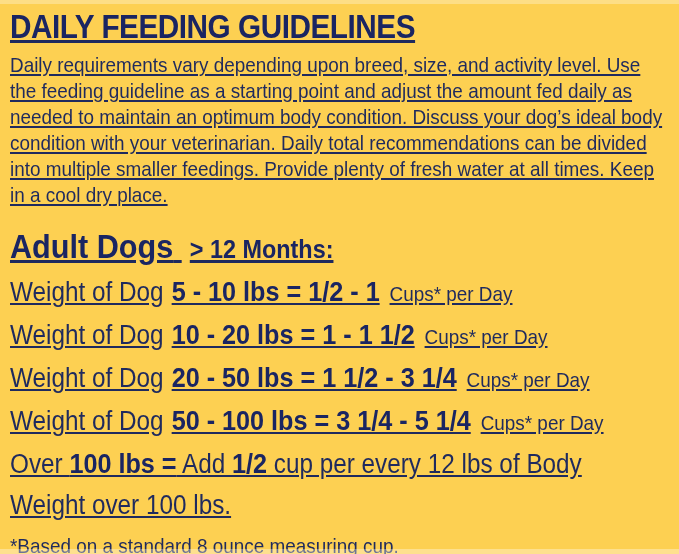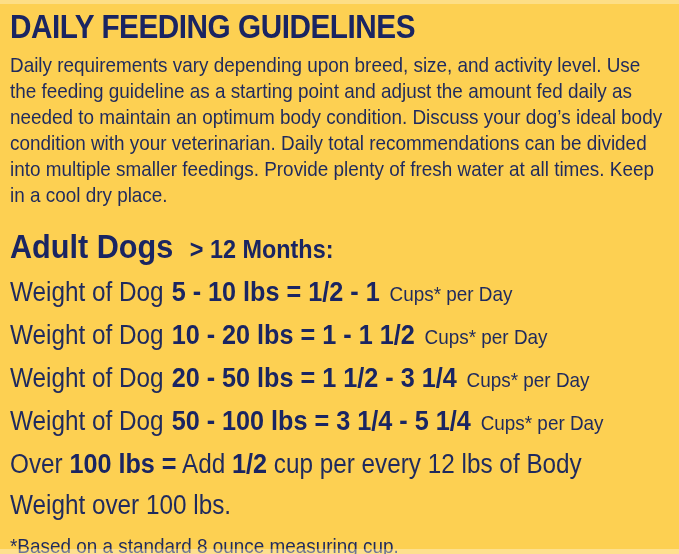--- a/index.html
+++ b/index.html
@@ -6,20 +6,21 @@
   .label {
     position: relative;
     width: 679px;
     height: 554px;
     box-sizing: border-box;
     background: #fdd052;
     color: #1f2a5e;
     font-family: "Liberation Sans", sans-serif;
     padding: 6px 8px 0 10px;
     overflow: hidden;
+    text-decoration: underline;
   }
   .edge { position: absolute; left: 0; right: 0; pointer-events: none; }
   .edge-top { top: 0; height: 4px; background: rgba(255,255,255,0.30); }
   .edge-bottom { bottom: 0; height: 5px; background: rgba(255,255,255,0.35); }
 
   
   .condensed {
     transform: scaleX(0.9);
     transform-origin: 0 0;
     width: 111.11%;

